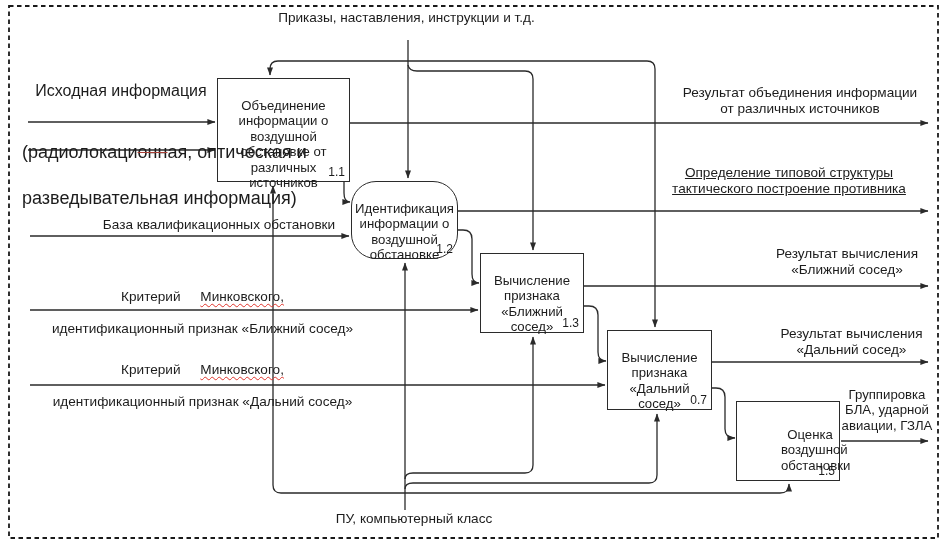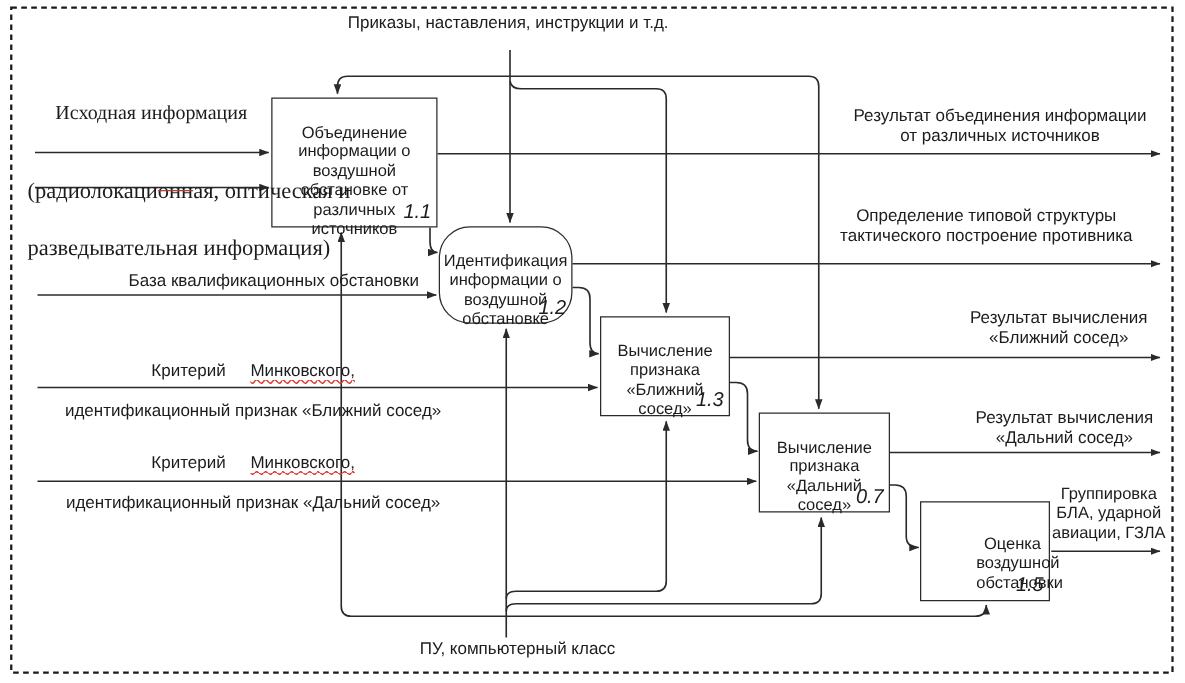--- a/index.html
+++ b/index.html
@@ -11,21 +11,21 @@
   .flow{fill:none;stroke:#2a2a2a;stroke-width:1.3;}
   .lbl{
     position:absolute;text-align:center;white-space:pre-line;
     font-size:13.6px;line-height:1.17;color:#1c1c1c;
   }
   .box{
     position:absolute;box-sizing:border-box;border:1.4px solid #2b2b2b;background:#ffffff;
     text-align:center;font-size:13.2px;line-height:1.18;white-space:pre-line;padding-top:3px;
   }
   .box .num{
-    position:absolute;right:4px;bottom:3px;font-size:16px;line-height:1;white-space:nowrap;font-style:italic;
+    position:absolute;right:4px;bottom:3px;font-size:12px;line-height:1;white-space:nowrap;
   }
   .src-title{font-size:16px;line-height:1.15;white-space:nowrap;}
   .src-sub{font-size:18px;line-height:1.3;margin-top:1px;}
   .sub-l1,.sub-l2{white-space:nowrap;}
   .crit-l1{white-space:nowrap;}
   .crit-l2{white-space:nowrap;}
   .spell{
     text-decoration-line:underline;text-decoration-style:wavy;
     text-decoration-color:#e0342b;text-decoration-thickness:1px;text-underline-offset:2px;margin-left:16px;
   }
@@ -109,21 +109,21 @@
   </div>
   <div class="box" style="left:736px;top:401px;width:104px;height:80px;padding-top:9px;padding-left:44px;">
     <span>Оценка
 воздушной
 обстановки</span>
     <span class="num">1.5</span>
   </div>
 
   <div class="lbl" style="left:254px;top:10px;width:305px;">Приказы, наставления, инструкции и т.д.</div>
 
-  <div class="lbl" style="left:22px;top:66px;width:198px;font-family:Liberation Serif, serif;">
+  <div class="lbl" style="left:22px;top:66px;width:198px;">
     <div class="src-title">Исходная информация</div>
     <div class="src-sub">
       <div class="sub-l1"><span>(радиолокаци</span><span class="strike">онн</span><span>ая, оптическая и</span></div>
       <div class="sub-l2">разведывательная информация)</div>
     </div>
   </div>
 
   <div class="lbl" style="left:80px;top:217px;width:278px;">База квалификационных обстановки</div>
 
   <div class="lbl" style="left:20px;top:273px;width:365px;">
@@ -131,21 +131,21 @@
     <div class="crit-l2">идентификационный признак «Ближний сосед»</div>
   </div>
 
   <div class="lbl" style="left:20px;top:346px;width:365px;">
     <div class="crit-l1"><span>Критерий </span><span class="spell">Минковского,</span></div>
     <div class="crit-l2">идентификационный признак «Дальний сосед»</div>
   </div>
 
   <div class="lbl" style="left:655px;top:85px;width:290px;">Результат объединения информации
 от различных источников</div>
-  <div class="lbl" style="left:633px;top:165px;width:312px;">Определение типовой структуры
+  <div class="lbl" style="left:633px;top:165px;width:312px;text-decoration:underline;">Определение типовой структуры
 тактического построение противника</div>
   <div class="lbl" style="left:757px;top:246px;width:180px;">Результат вычисления
 «Ближний сосед»</div>
   <div class="lbl" style="left:760px;top:326px;width:183px;">Результат вычисления
 «Дальний сосед»</div>
   <div class="lbl small-lbl" style="left:835px;top:387px;width:104px;">Группировка
 БЛА, ударной
 авиации, ГЗЛА</div>
 
   <div class="lbl" style="left:314px;top:511px;width:200px;">ПУ, компьютерный класс</div>

